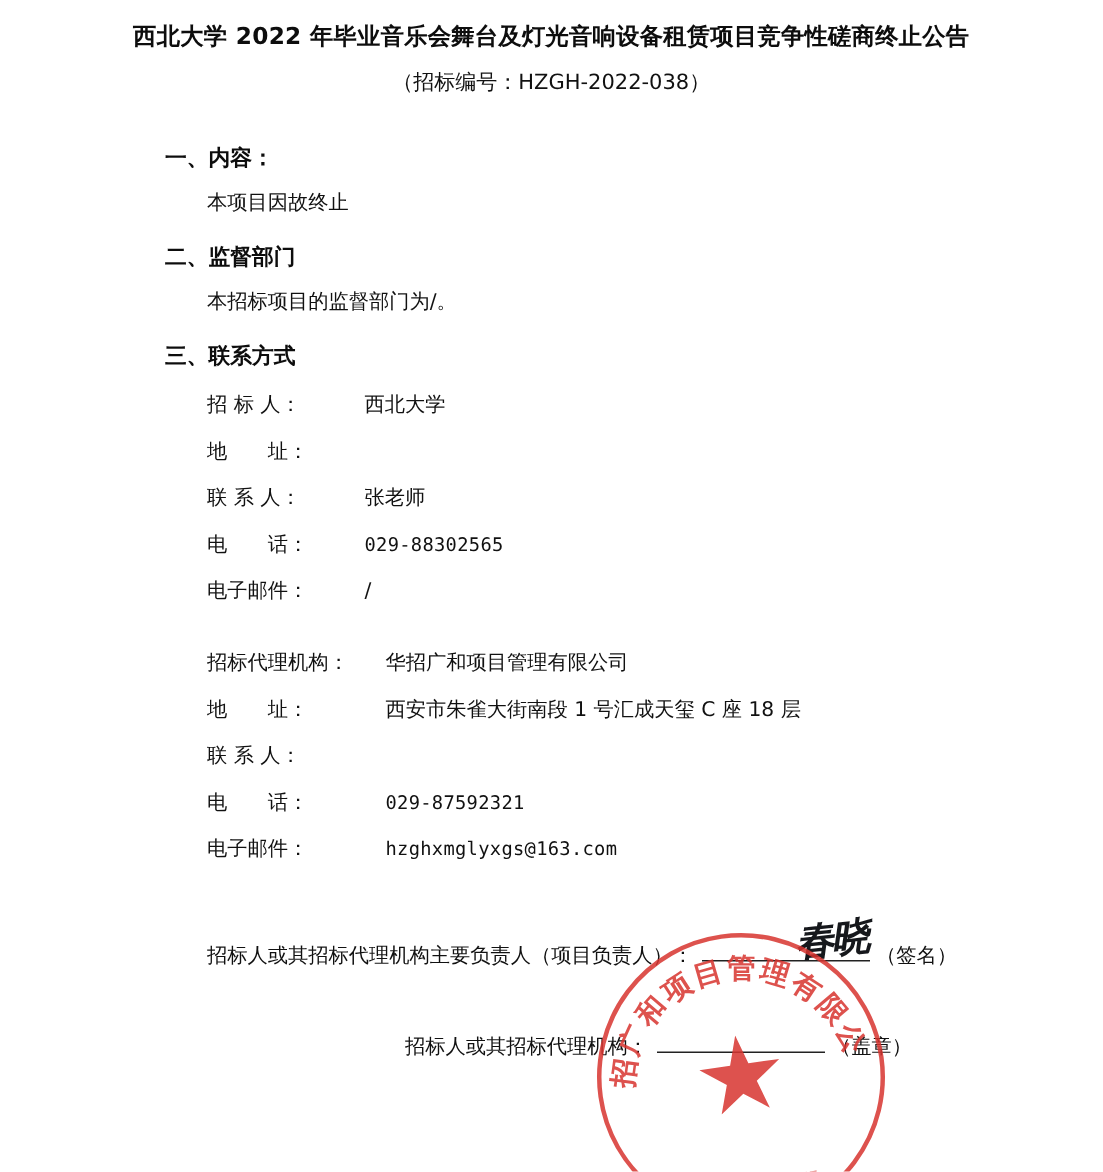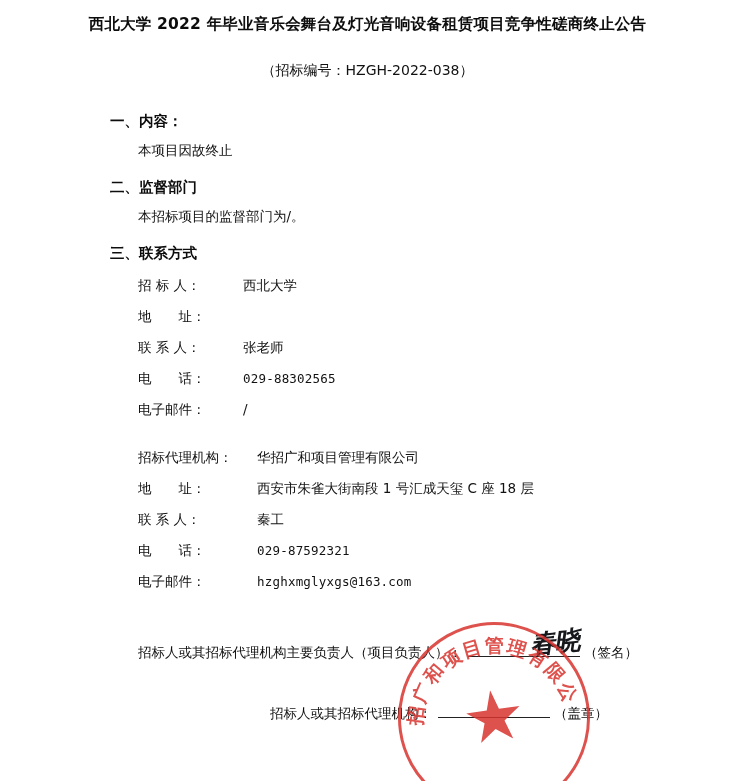--- a/index.html
+++ b/index.html
@@ -27,21 +27,21 @@
     font-size: 15.5px;
     font-weight: 700;
     letter-spacing: 0.2px;
     margin-top: 14px;
     color: #0d0d0d;
   }
   .doc-subtitle {
     text-align: center;
     font-size: 14px;
     font-weight: 400;
-    margin-top: 27px;
+    margin-top: 11px;
     color: #111;
   }
   .body-wrap {
     margin-top: 32px;
     padding-left: 110px;
     padding-right: 36px;
   }
   .section-heading {
     font-size: 14.5px;
     font-weight: 700;
@@ -228,21 +228,20 @@
       <div class="contact-row">
         <span class="c-label wide">招标代理机构：</span>
         <span class="c-value">华招广和项目管理有限公司</span>
       </div>
       <div class="contact-row">
         <span class="c-label wide">地　　址：</span>
         <span class="c-value">西安市朱雀大街南段 1 号汇成天玺 C 座 18 层</span>
       </div>
       <div class="contact-row">
         <span class="c-label wide">联 系 人：</span>
-        <span class="c-value">秦工</span>
       </div>
       <div class="contact-row">
         <span class="c-label wide">电　　话：</span>
         <span class="c-value mono">029-87592321</span>
       </div>
       <div class="contact-row">
         <span class="c-label wide">电子邮件：</span>
         <span class="c-value mono">hzghxmglyxgs@163.com</span>
       </div>
     </div>

